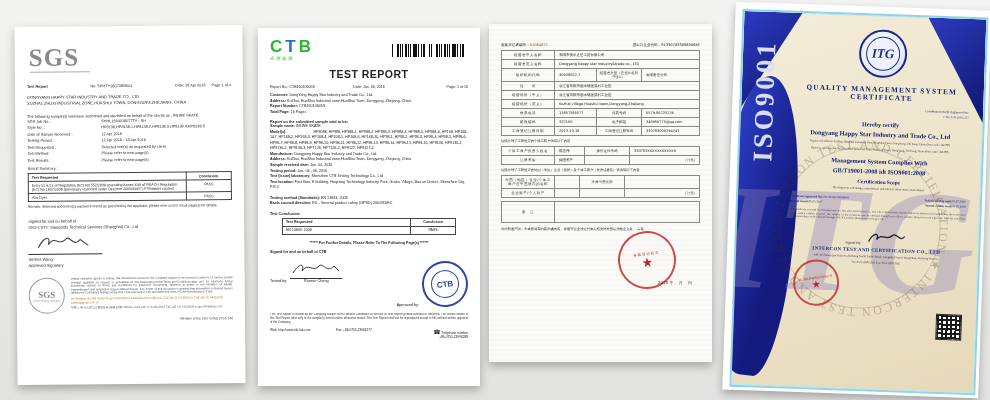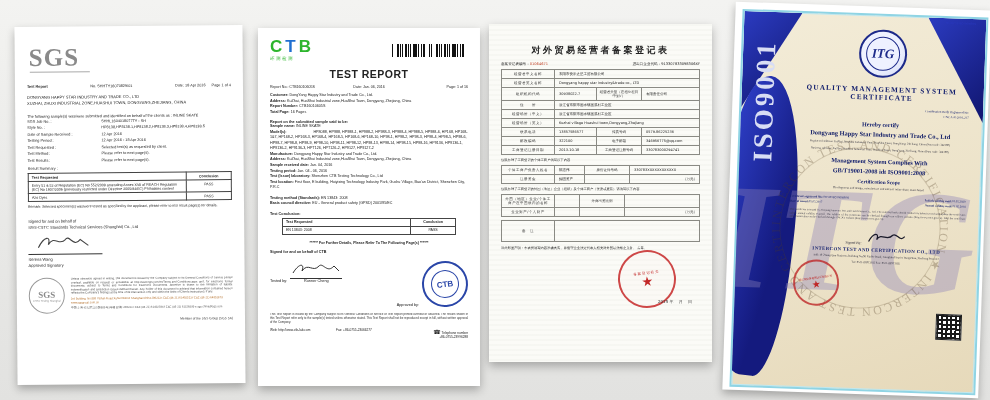--- a/index.html
+++ b/index.html
@@ -296,21 +296,20 @@
     <p class="d2-fine p">This Test Report is issued by the Company subject to its General Conditions of Service of Test Report printed overleaf or attached. The results shown in this Test Report refer only to the sample(s) tested unless otherwise stated. This Test Report shall not be reproduced except in full, without written approval of the Company.</p>
 
     <div class="d2-contact">
       <span>Web: http://www.ctb-lab.com</span>
       <span>Fax: +86-0755-23066277</span>
       <span style="text-align:right;"><span class="phone-ic">☎</span> <span>Telephone number</span><br><span>+86-0755-23996288</span></span>
     </div>
   </section>
 
   <section class="doc doc3">
-    <div class="d3-title">对外贸易经营者备案登记表</div>
 
     <div class="d3-nos">
       <span>备案登记表编号：</span>
       <span class="no">01064671</span>
       <span class="sp"></span>
       <span>进出口企业代码：</span>
       <span>913307833098306XF</span>
     </div>
 
     <table class="d3-table">

